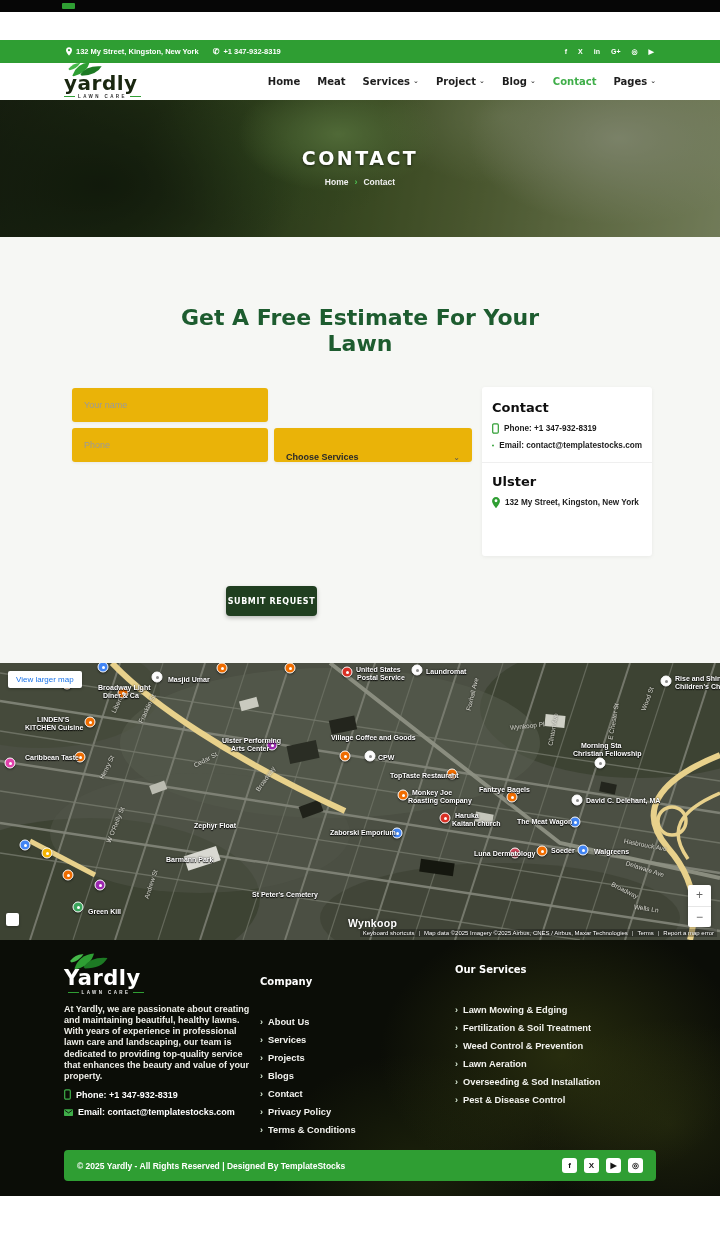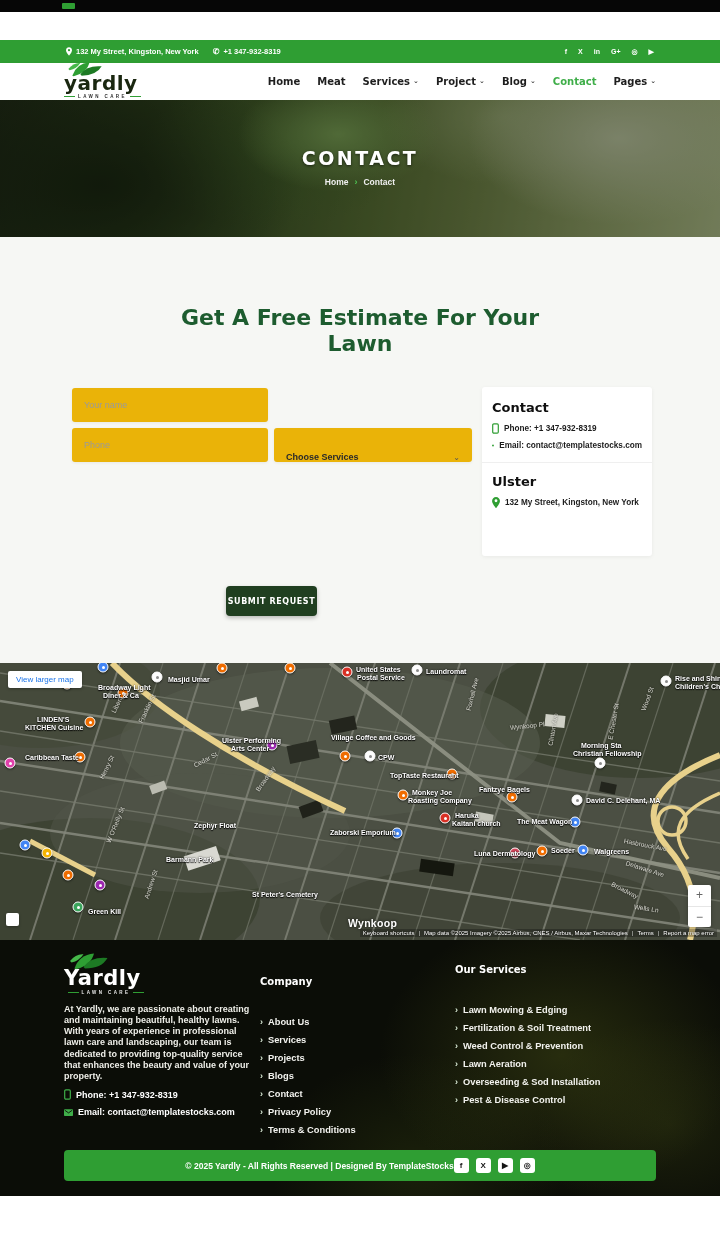--- a/index.html
+++ b/index.html
@@ -91,21 +91,21 @@
   .f-brand svg.leaves{position:absolute;left:4px;top:-4px}
   .f-brand .wordmark{color:#fff;font-size:21px}
   .f-brand .tg{color:#eaeaea}
   .f-about{margin-top:9px;font-size:9px;line-height:1.24;color:#eeeee8;font-weight:bold}
   .f-contact-row{display:flex;align-items:center;gap:5px;margin-top:7px;font-size:9px;font-weight:bold;white-space:nowrap}
   .f-col2{position:absolute;left:260px;top:36px}
   .f-col3{position:absolute;left:455px;top:24px}
   .f-head{font-family:"DejaVu Sans",sans-serif;font-weight:bold;font-size:10px;color:#fff;margin-bottom:30px}
   .f-link{display:flex;align-items:center;gap:5px;font-size:9.3px;font-weight:bold;color:#f2f2ee;margin-bottom:8px;cursor:pointer}
   .f-link .lchev{color:#d7e8d4;font-size:9px;line-height:1}
-  .copyright-bar{position:absolute;left:64px;top:210px;width:592px;height:31px;background:#2f9e33;border-radius:4px;display:flex;align-items:center;justify-content:center;padding:0 13px}
+  .copyright-bar{position:absolute;left:64px;top:210px;width:592px;height:31px;background:#2f9e33;border-radius:4px;display:flex;align-items:center;justify-content:space-between;padding:0 13px}
   .copyright-text{font-size:8.5px;font-weight:bold;color:#fff}
   .cb-social{display:flex;gap:7px}
   .cbs{width:15px;height:15px;background:#fff;border-radius:3px;display:flex;align-items:center;justify-content:center;font-size:8px;font-weight:bold;color:#141414;cursor:pointer;line-height:1}
 </style>
 </head>
 <body>
 
 <div class="page">
 
   <div class="top-strip">

